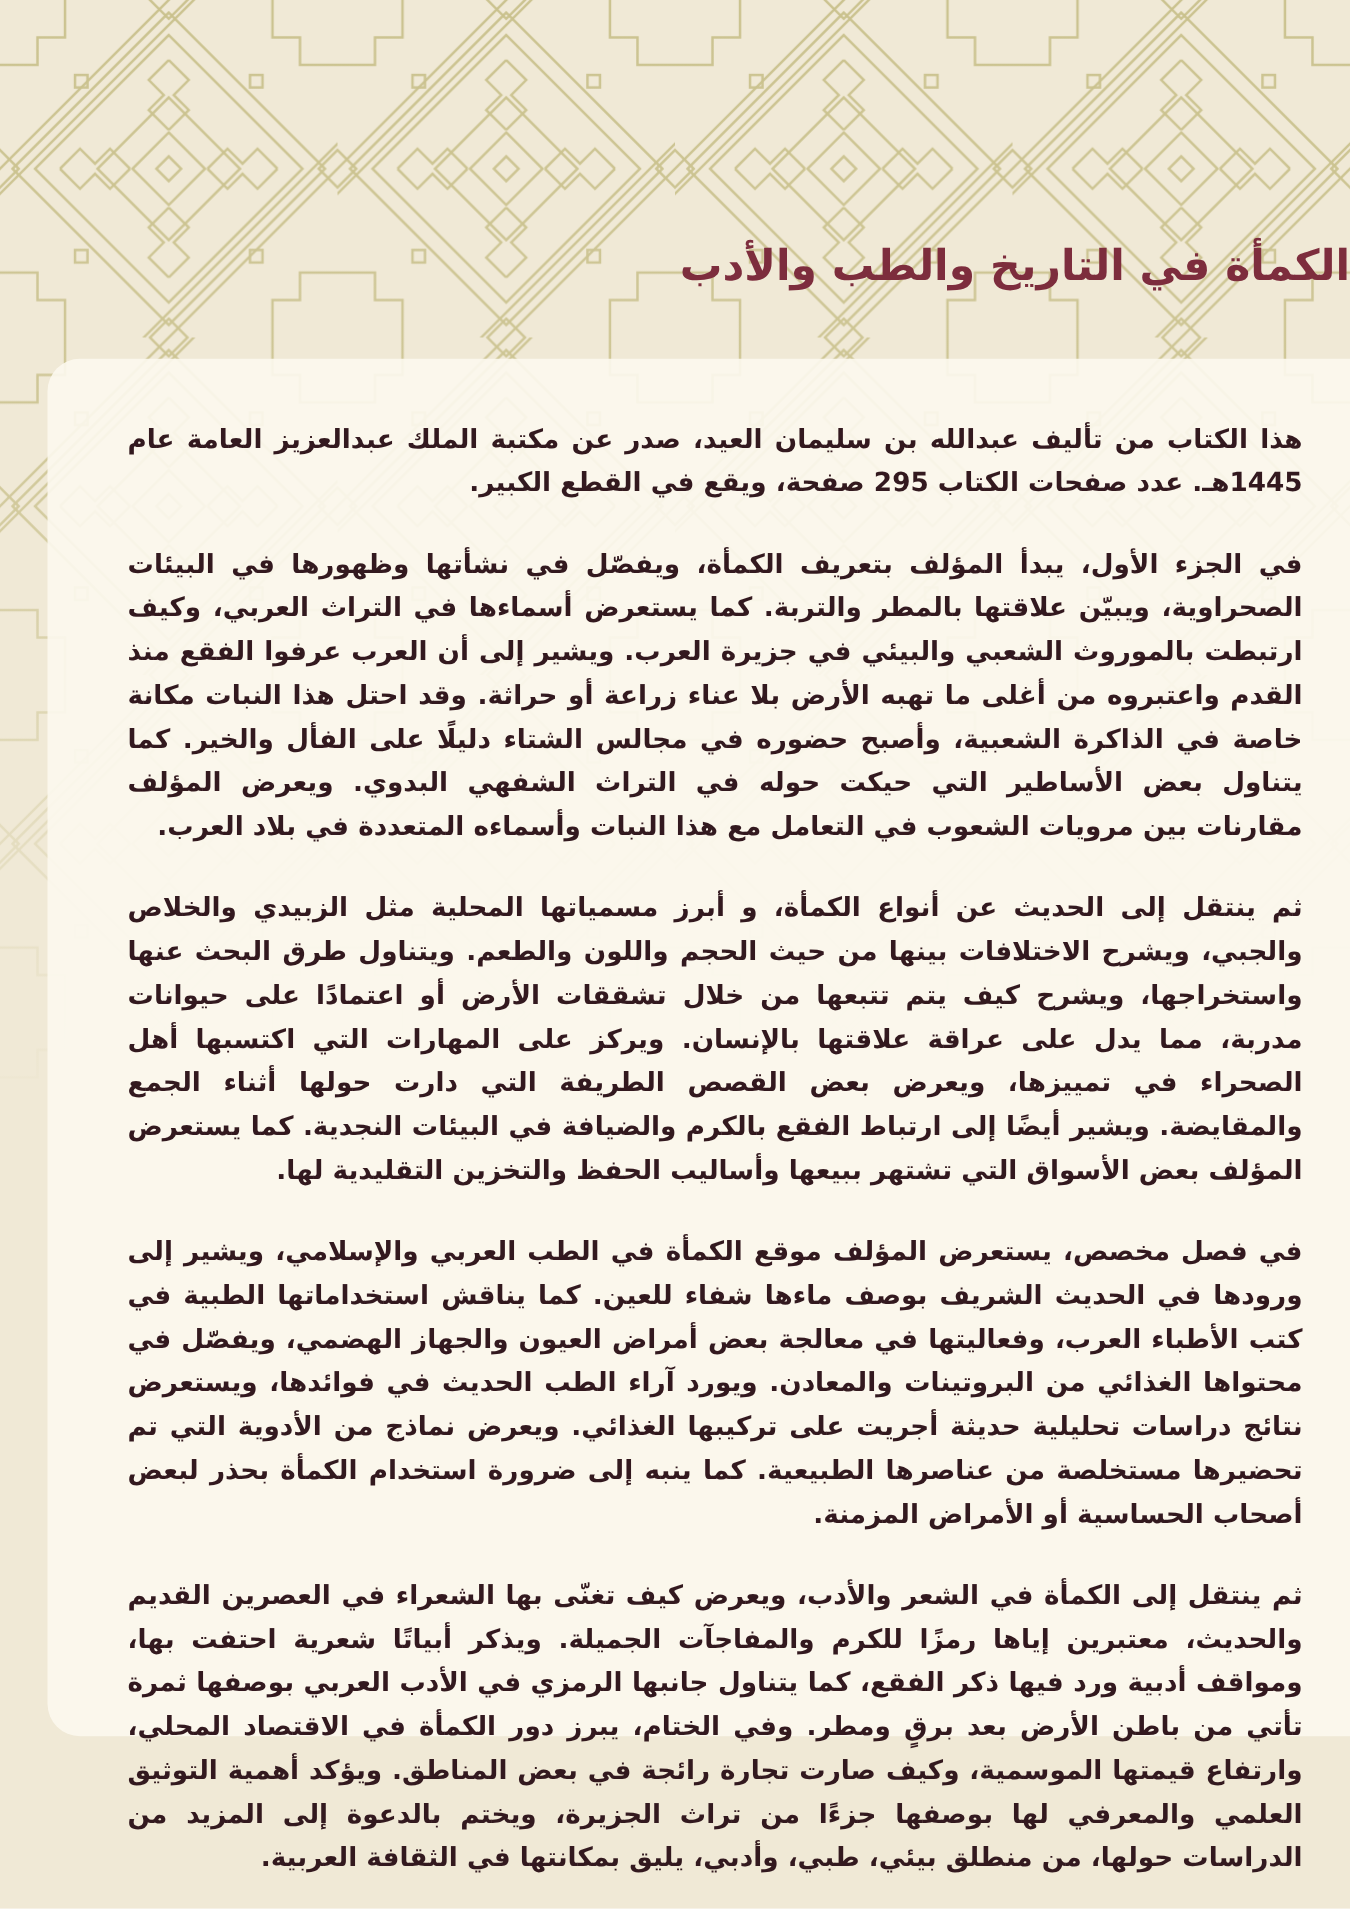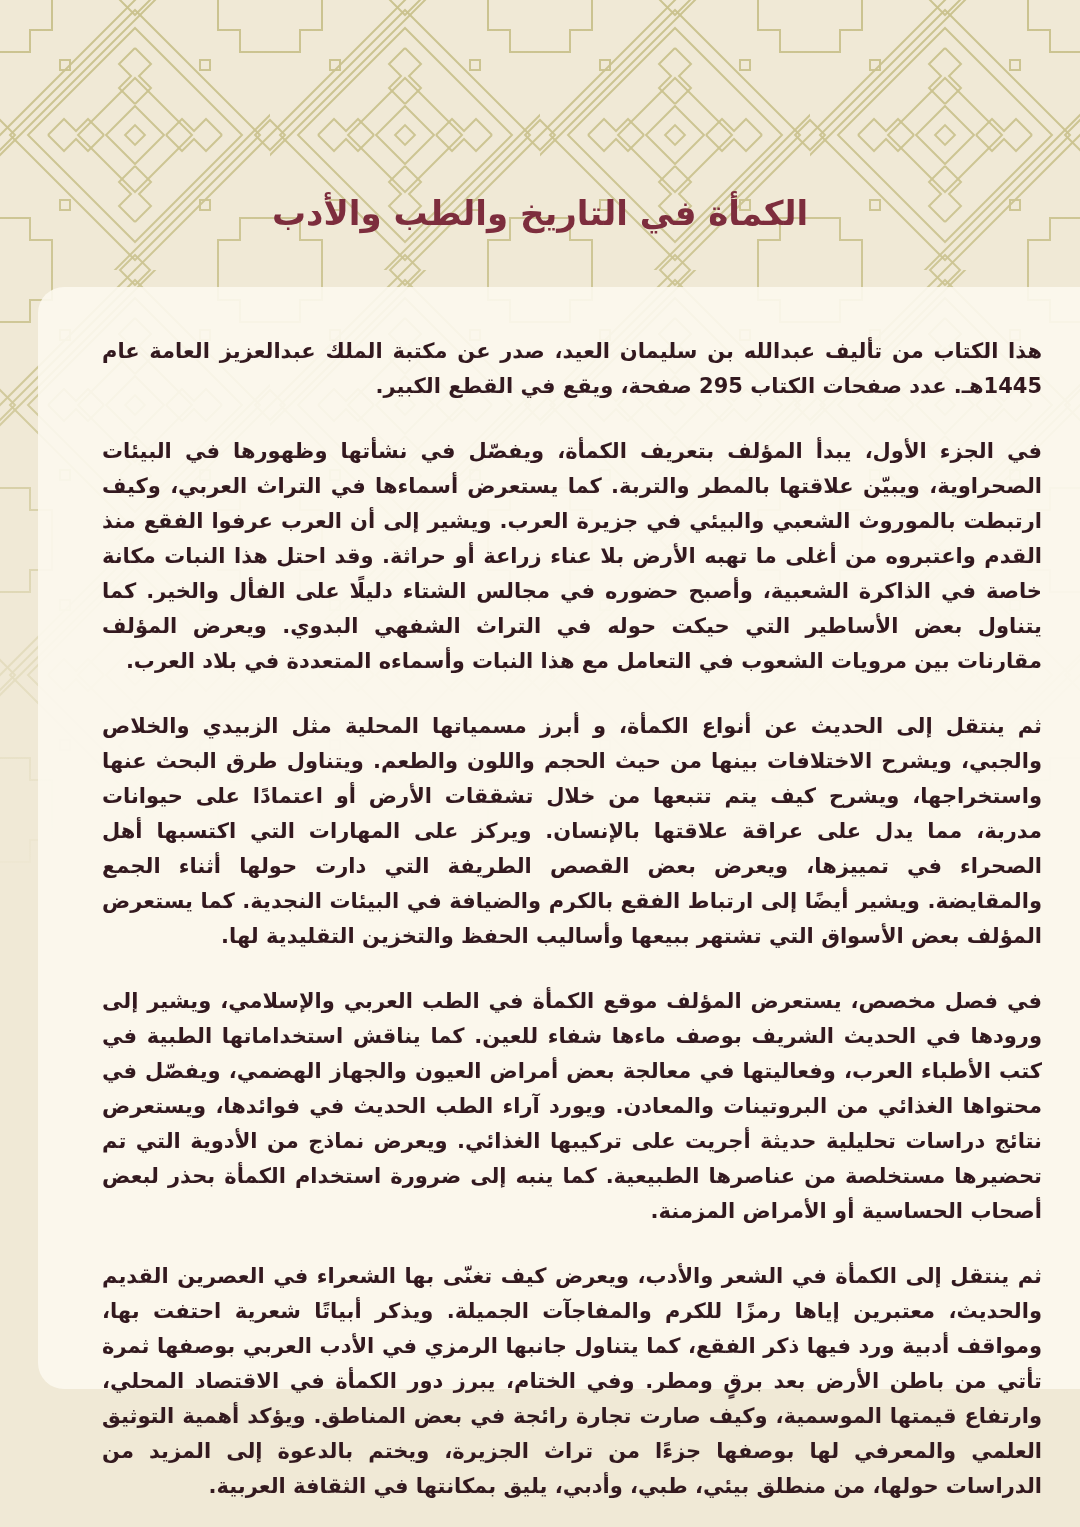--- a/index.html
+++ b/index.html
@@ -23,21 +23,20 @@
     top: 0;
     left: 0;
     display: block;
   }
 
   .page-title {
     position: absolute;
     top: 193px;
     left: 0;
     width: 100%;
-    text-align: center;
     font-size: 34px;
     font-weight: bold;
     color: #7d2d3d;
     direction: rtl;
   }
 
   .content-panel {
     position: absolute;
     top: 287px;
     left: 38px;

